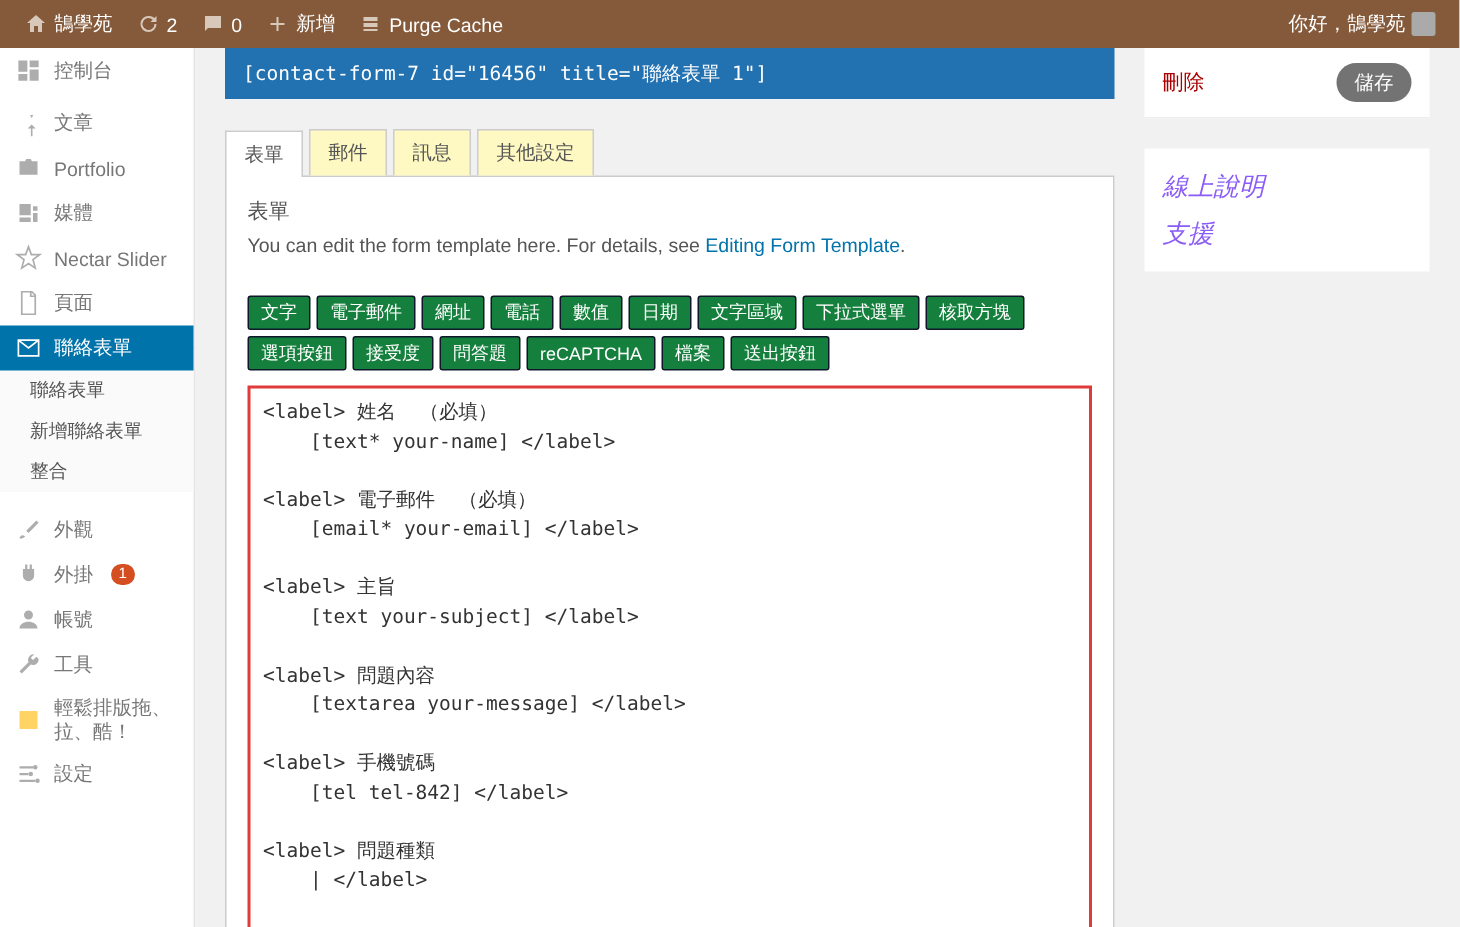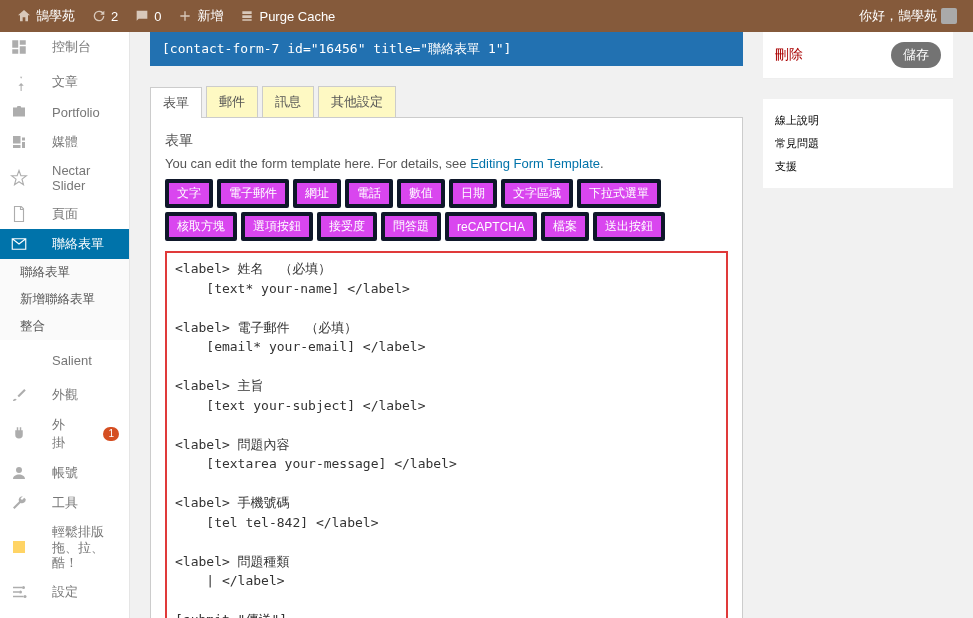--- a/index.html
+++ b/index.html
@@ -7,21 +7,21 @@
 
 .admin-bar { background: #855a3b; color: #fff; height: 32px; display: flex; align-items: flex-end; justify-content: space-between; padding: 0 8px; font-size: 13px; }
 .admin-bar-left, .admin-bar-right { display: flex; align-items: center; gap: 0; }
 .admin-bar-item { display: flex; align-items: center; gap: 4px; padding: 0 8px; height: 32px; cursor: pointer; }
 .ab-icon { width: 16px; height: 16px; display: inline-flex; align-items: center; justify-content: center; fill: #d8c8ba; }
 .ab-avatar { width: 16px; height: 16px; background: #aaa; border-radius: 2px; }
 
 .wrap { display: flex; min-height: calc(100vh - 32px); }
 
 .admin-menu { width: 130px; background: #fff; padding: 0; border-right: 1px solid #e5e5e5; }
-.menu-item { display: flex; align-items: center; gap: 24px; padding: 6px 10px; cursor: pointer; color: #777; font-size: 13px; }
+.menu-item { display: flex; align-items: center; gap: 8px; padding: 6px 10px; cursor: pointer; color: #777; font-size: 13px; }
 .menu-item.current { background: #0073aa; color: #fff; position: relative; }
 .menu-item.current::after { content: ""; position: absolute; right: -6px; top: 50%; transform: translateY(-50%); border: 6px solid transparent; border-left-color: #0073aa; }
 .menu-icon { width: 18px; height: 18px; display: inline-flex; align-items: center; justify-content: center; fill: currentColor; opacity: 0.6; flex-shrink: 0; }
 .menu-item.current .menu-icon { opacity: 1; }
 .submenu { background: #fafafa; }
 .submenu-item { padding: 5px 10px 5px 20px; color: #555; cursor: pointer; font-size: 12.5px; }
 .menu-badge { background: #d54e21; color: #fff; border-radius: 9px; padding: 0 5px; font-size: 10px; line-height: 14px; margin-left: 4px; }
 .menu-sep { height: 5px; }
 
 .main { flex: 1; padding: 0 20px 20px 20px; display: flex; gap: 20px; align-items: flex-start; }
@@ -30,30 +30,30 @@
 .side-col { width: 190px; }
 
 .shortcode-bar { background: #2271b1; color: #fff; padding: 8px 12px; font-family: Consolas, Monaco, monospace; font-size: 13px; margin-bottom: 20px; }
 
 .tab-nav { display: flex; gap: 0; border-bottom: 1px solid #ccc; }
 .tab { padding: 6px 12px; border: 1px solid #ccc; border-bottom: none; background: #fef9c3; color: #555; cursor: pointer; margin-right: 4px; font-size: 13px; }
 .tab.active { background: #fff; position: relative; bottom: -1px; }
 
 .tab-panel { border: 1px solid #ccc; border-top: none; background: #fff; padding: 14px; }
 .panel-title { font-size: 14px; color: #555; margin-bottom: 6px; }
-.panel-desc { font-size: 13px; color: #555; margin-bottom: 8px; }
+.panel-desc { font-size: 13px; color: #555; margin-bottom: 26px; }
 .panel-desc a { color: #0073aa; text-decoration: none; }
 .tag-row { display: flex; flex-wrap: wrap; gap: 4px; margin-bottom: 10px; }
-.tag-btn { background: #d946ef; color: #fff; border: 4px solid #0f172a; padding: 2px 8px; font-size: 12px; cursor: pointer; border-radius: 2px; }
+.tag-btn { background: #15803d; color: #fff; border: 1px solid #0f172a; padding: 2px 8px; font-size: 12px; cursor: pointer; border-radius: 2px; }
 .form-textarea { width: 100%; min-height: 380px; border: 2px solid #e03a3a; font-family: Consolas, Monaco, monospace; font-size: 13px; padding: 6px 8px; line-height: 1.5; color: #333; resize: both; white-space: pre; }
 
 .side-box { background: #fff; margin-bottom: 20px; }
 .side-head { padding: 10px 12px; font-size: 14px; border-bottom: 1px solid #eee; display: flex; justify-content: space-between; align-items: center; gap: 45px; }
 .side-body { padding: 10px 12px; }
-.side-body a { display: block; color: #000000; text-decoration: none; padding: 4px 0; font-size: 11px; cursor: pointer; }
+.side-body a { display: block; color: #8b5cf6; text-decoration: none; padding: 4px 0; font-size: 17px; cursor: pointer; font-style: italic; }
 .delete-link { color: #a00; cursor: pointer; }
 .save-btn { background: #737373; color: #fff; border: none; padding: 4px 12px; font-size: 13px; border-radius: 13px; cursor: pointer; }
 </style>
 </head>
 <body>
 
 <div class="admin-bar">
   <div class="admin-bar-left">
     <div class="admin-bar-item">
       <span class="ab-icon">
@@ -162,24 +162,20 @@
           </svg>
         </span>
         <span>聯絡表單</span>
       </div>
     <div class="submenu">
       <div class="submenu-item">聯絡表單</div>
       <div class="submenu-item">新增聯絡表單</div>
       <div class="submenu-item">整合</div>
     </div>
     <div class="menu-sep"></div>
-    <div class="menu-item">
-        <span class="menu-icon"></span>
-        <span>Salient</span>
-      </div>
     <div class="menu-sep"></div>
     <div class="menu-item">
         <span class="menu-icon">
           <svg viewBox="0 0 24 24">
             <path d="M7 17c-2 0-3 2-3 3 1 0 4 0 5-2l-2-1zm12-13l-9 9 2 2 9-9z"></path>
           </svg>
         </span>
         <span>外觀</span>
       </div>
     <div class="menu-item">
@@ -287,19 +283,18 @@
     <div class="side-col">
       <div class="side-box">
         <div class="side-head">
           <span class="delete-link">刪除</span>
           <button class="save-btn">儲存</button>
         </div>
       </div>
       <div class="side-box">
         <div class="side-body">
           <a>線上說明</a>
-          <a>常見問題</a>
           <a>支援</a>
         </div>
       </div>
     </div>
   </div>
 </div>
 
 </body></html>

